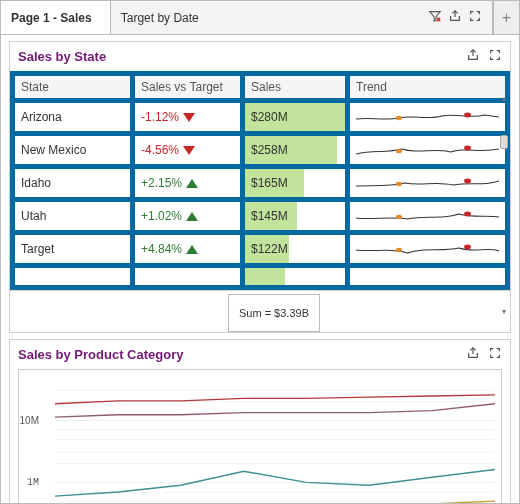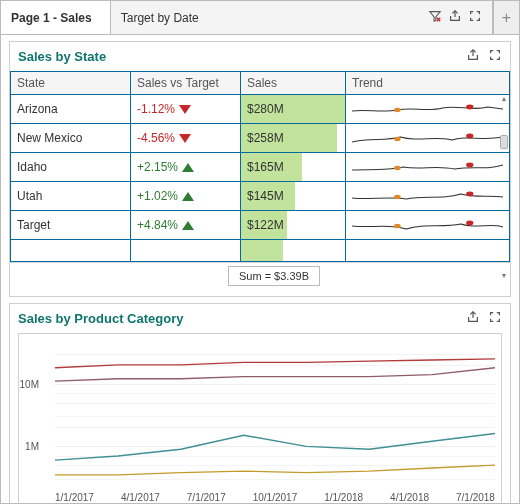--- a/index.html
+++ b/index.html
@@ -49,34 +49,34 @@
   .panel {
     margin: 6px 8px;
     border: 1px solid #cfcfcf;
   }
   .panel-header {
     display: flex;
     align-items: center;
     padding: 6px 8px;
     font-weight: 700;
     font-size: 13px;
-    color: #0f766e;
+    color: #701a75;
   }
   .panel-header .spacer { flex: 1; }
   .panel-header .hicon { width: 14px; height: 14px; margin-left: 8px; color: #555; }
 
   
   .table-wrap { position: relative; }
   table.grid {
     border-collapse: collapse;
     width: 100%;
     table-layout: fixed;
   }
   table.grid th, table.grid td {
-    border: 1px solid #0369a1;
+    border: 5px solid #0369a1;
     padding: 4px 6px;
     text-align: left;
     height: 22px;
     overflow: hidden;
     white-space: nowrap;
   }
   table.grid th {
     background: #f5f5f5;
     font-weight: 400;
     color: #555;
@@ -114,22 +114,22 @@
   .cutrow td { height: 10px; overflow: hidden; font-size: 9px; color: #2e7d32; vertical-align: top; padding-top:0; padding-bottom:0; }
 
   .sum-bar {
     text-align: right;
     border-top: 1px solid #d7d7d7;
     padding: 0;
   }
   .sum-box {
     display: inline-block;
     border: 1px solid #bbb;
-    padding: 3px 10px;
-    margin: 3px 190px 10px 0;
+    padding: 12px 10px;
+    margin: 3px 190px 0 0;
     background: #fff;
     font-size: 11px;
     color: #333;
   }
 
   .vscroll {
     position: absolute;
     right: 2px;
     top: 64px;
     width: 8px;
@@ -365,21 +365,21 @@
     </span>
     <span>
       <svg class="hicon" viewBox="0 0 16 16" fill="none" stroke="#555" stroke-width="1.4">
         <path d="M3 6V3h3M13 6V3h-3M3 10v3h3M13 10v3h-3"></path>
       </svg>
     </span>
   </div>
   <div class="chart-area">
     <div class="plot">
       <div class="yticks" id="yticks">
-          <div class="yt" style="top: 70.8512%;">1M</div>
+          <div class="yt" style="top: 70.8512%; font-family: Liberation Mono, monospace;">1M</div>
           <div class="yt" style="top: 29.1488%;">10M</div>
         </div>
       <div class="gridlines" id="glines">
           <div style="top: 70.8512%;"></div>
           <div style="top: 29.1488%;"></div>
           <div style="top: 92.6566%; border-top-color: rgb(244, 244, 244);"></div>
           <div style="top: 83.4049%; border-top-color: rgb(244, 244, 244);"></div>
           <div style="top: 77.311%; border-top-color: rgb(244, 244, 244);"></div>
           <div style="top: 58.2975%; border-top-color: rgb(244, 244, 244);"></div>
           <div style="top: 50.9541%; border-top-color: rgb(244, 244, 244);"></div>

